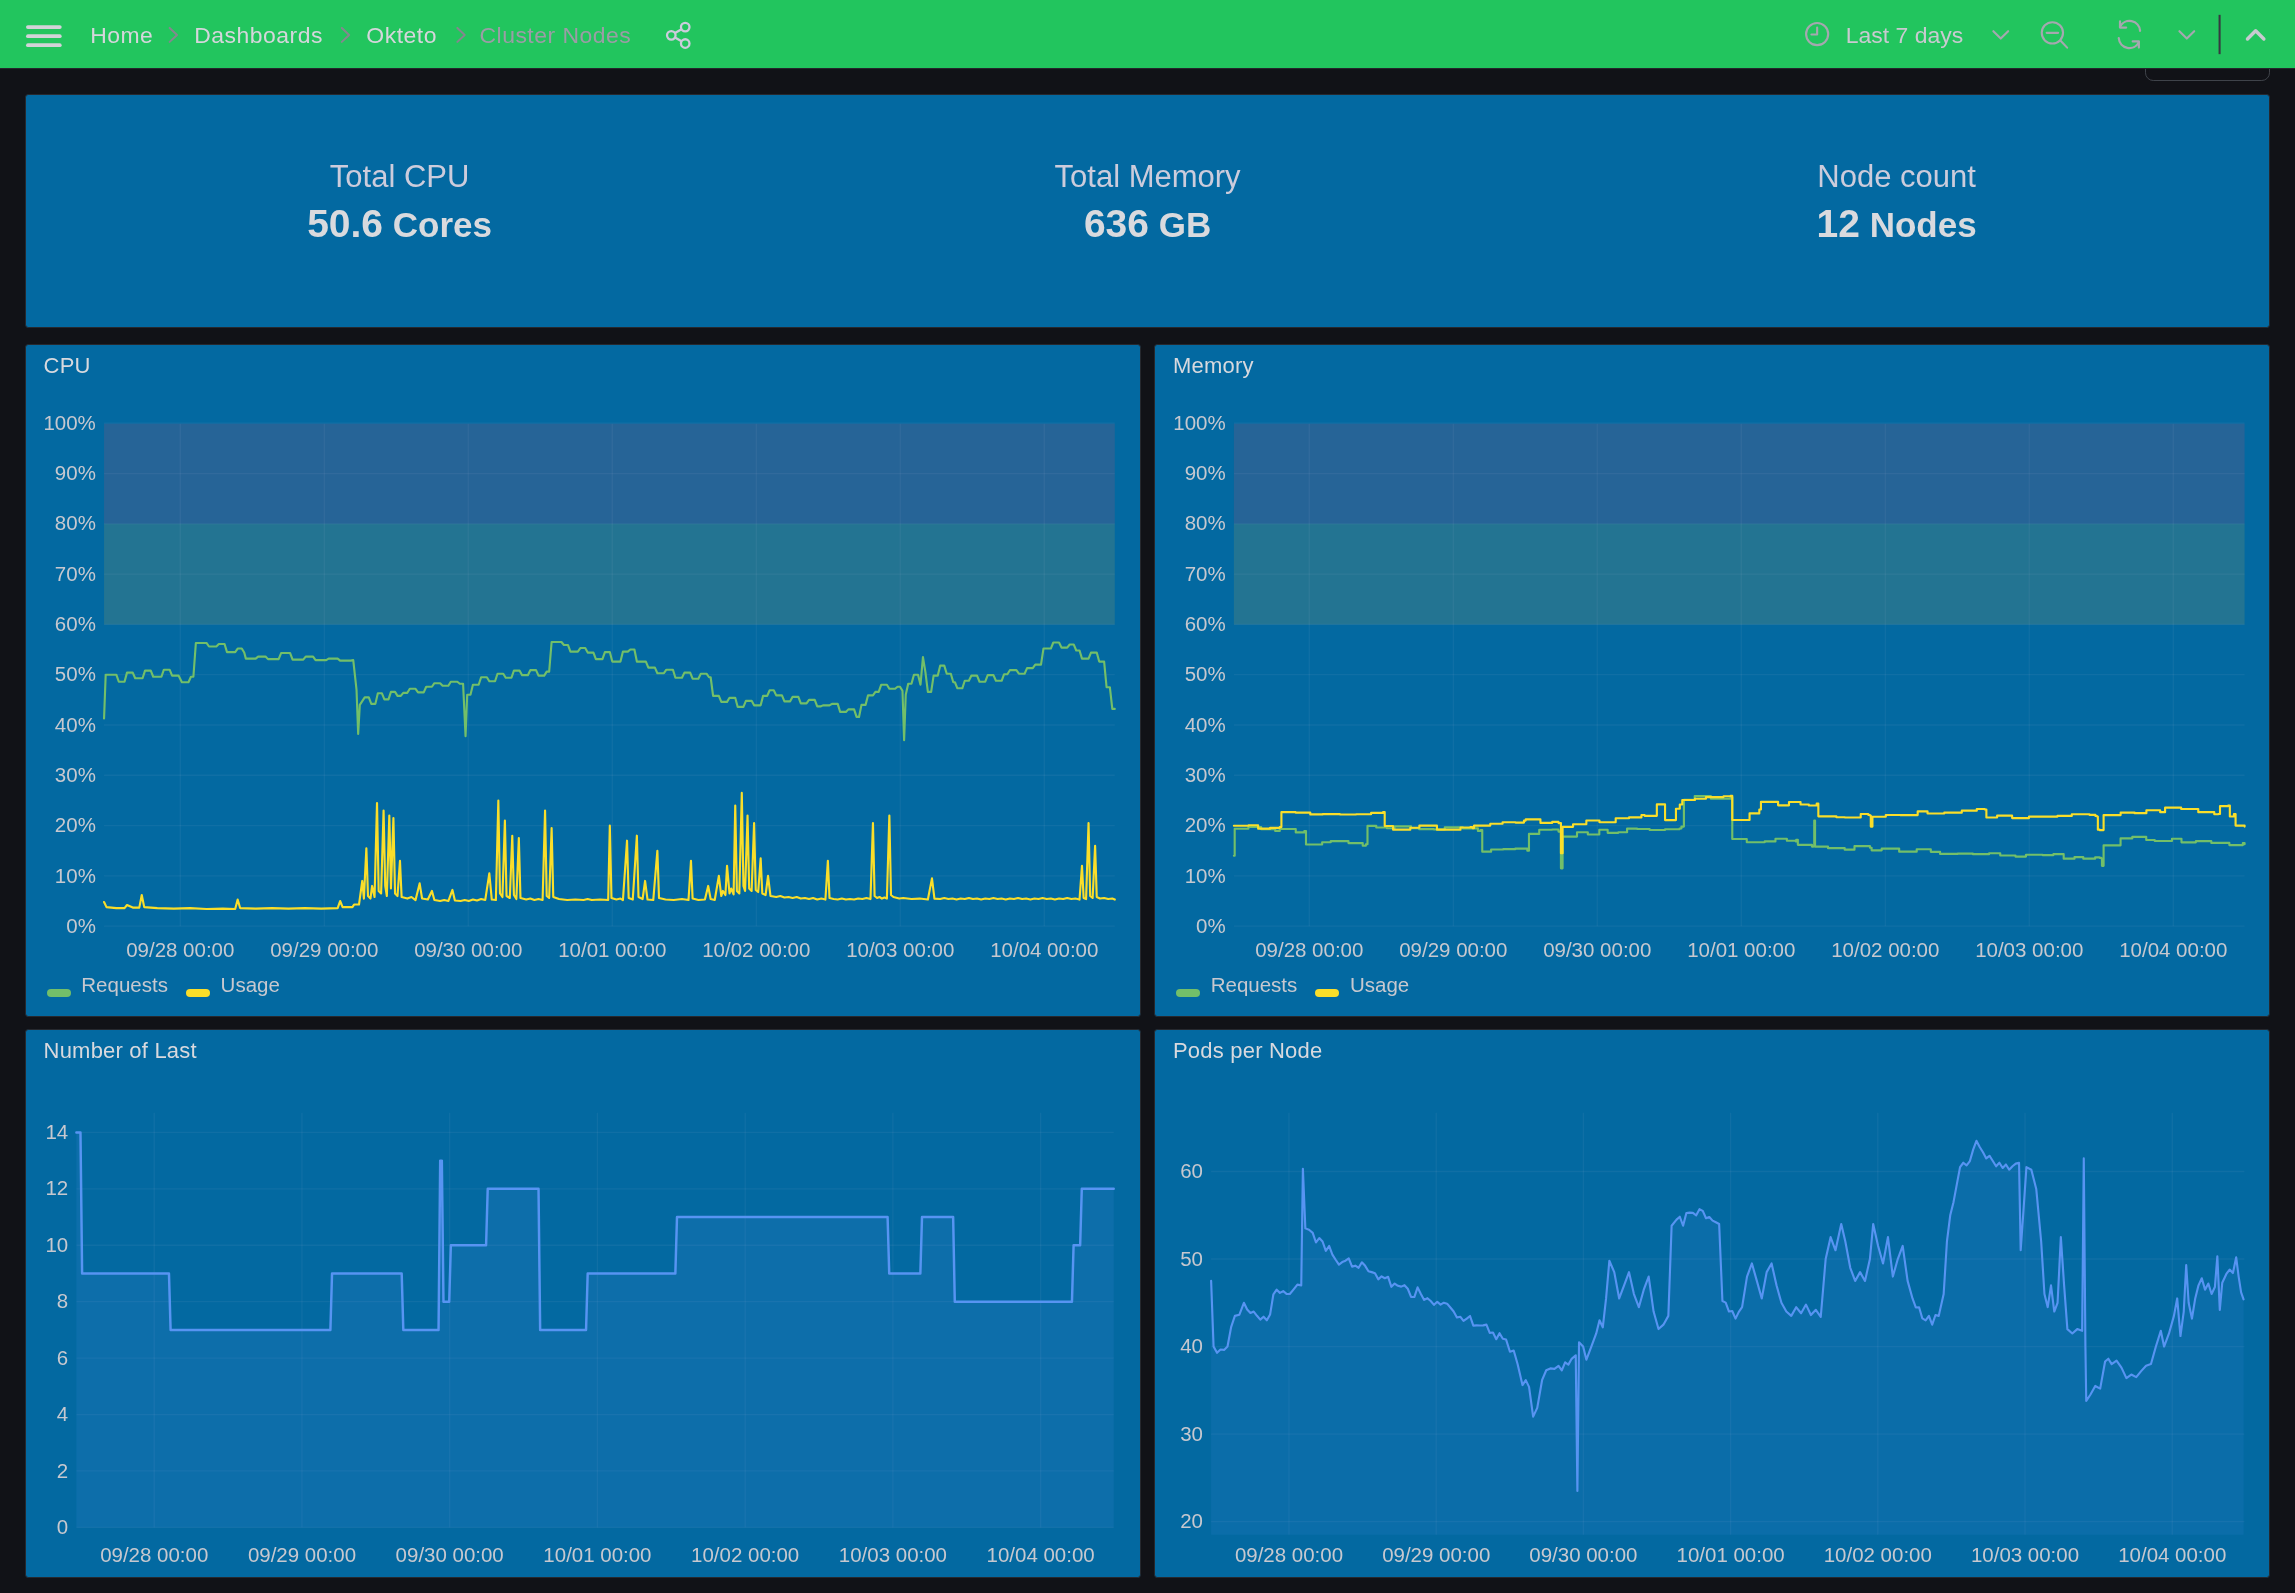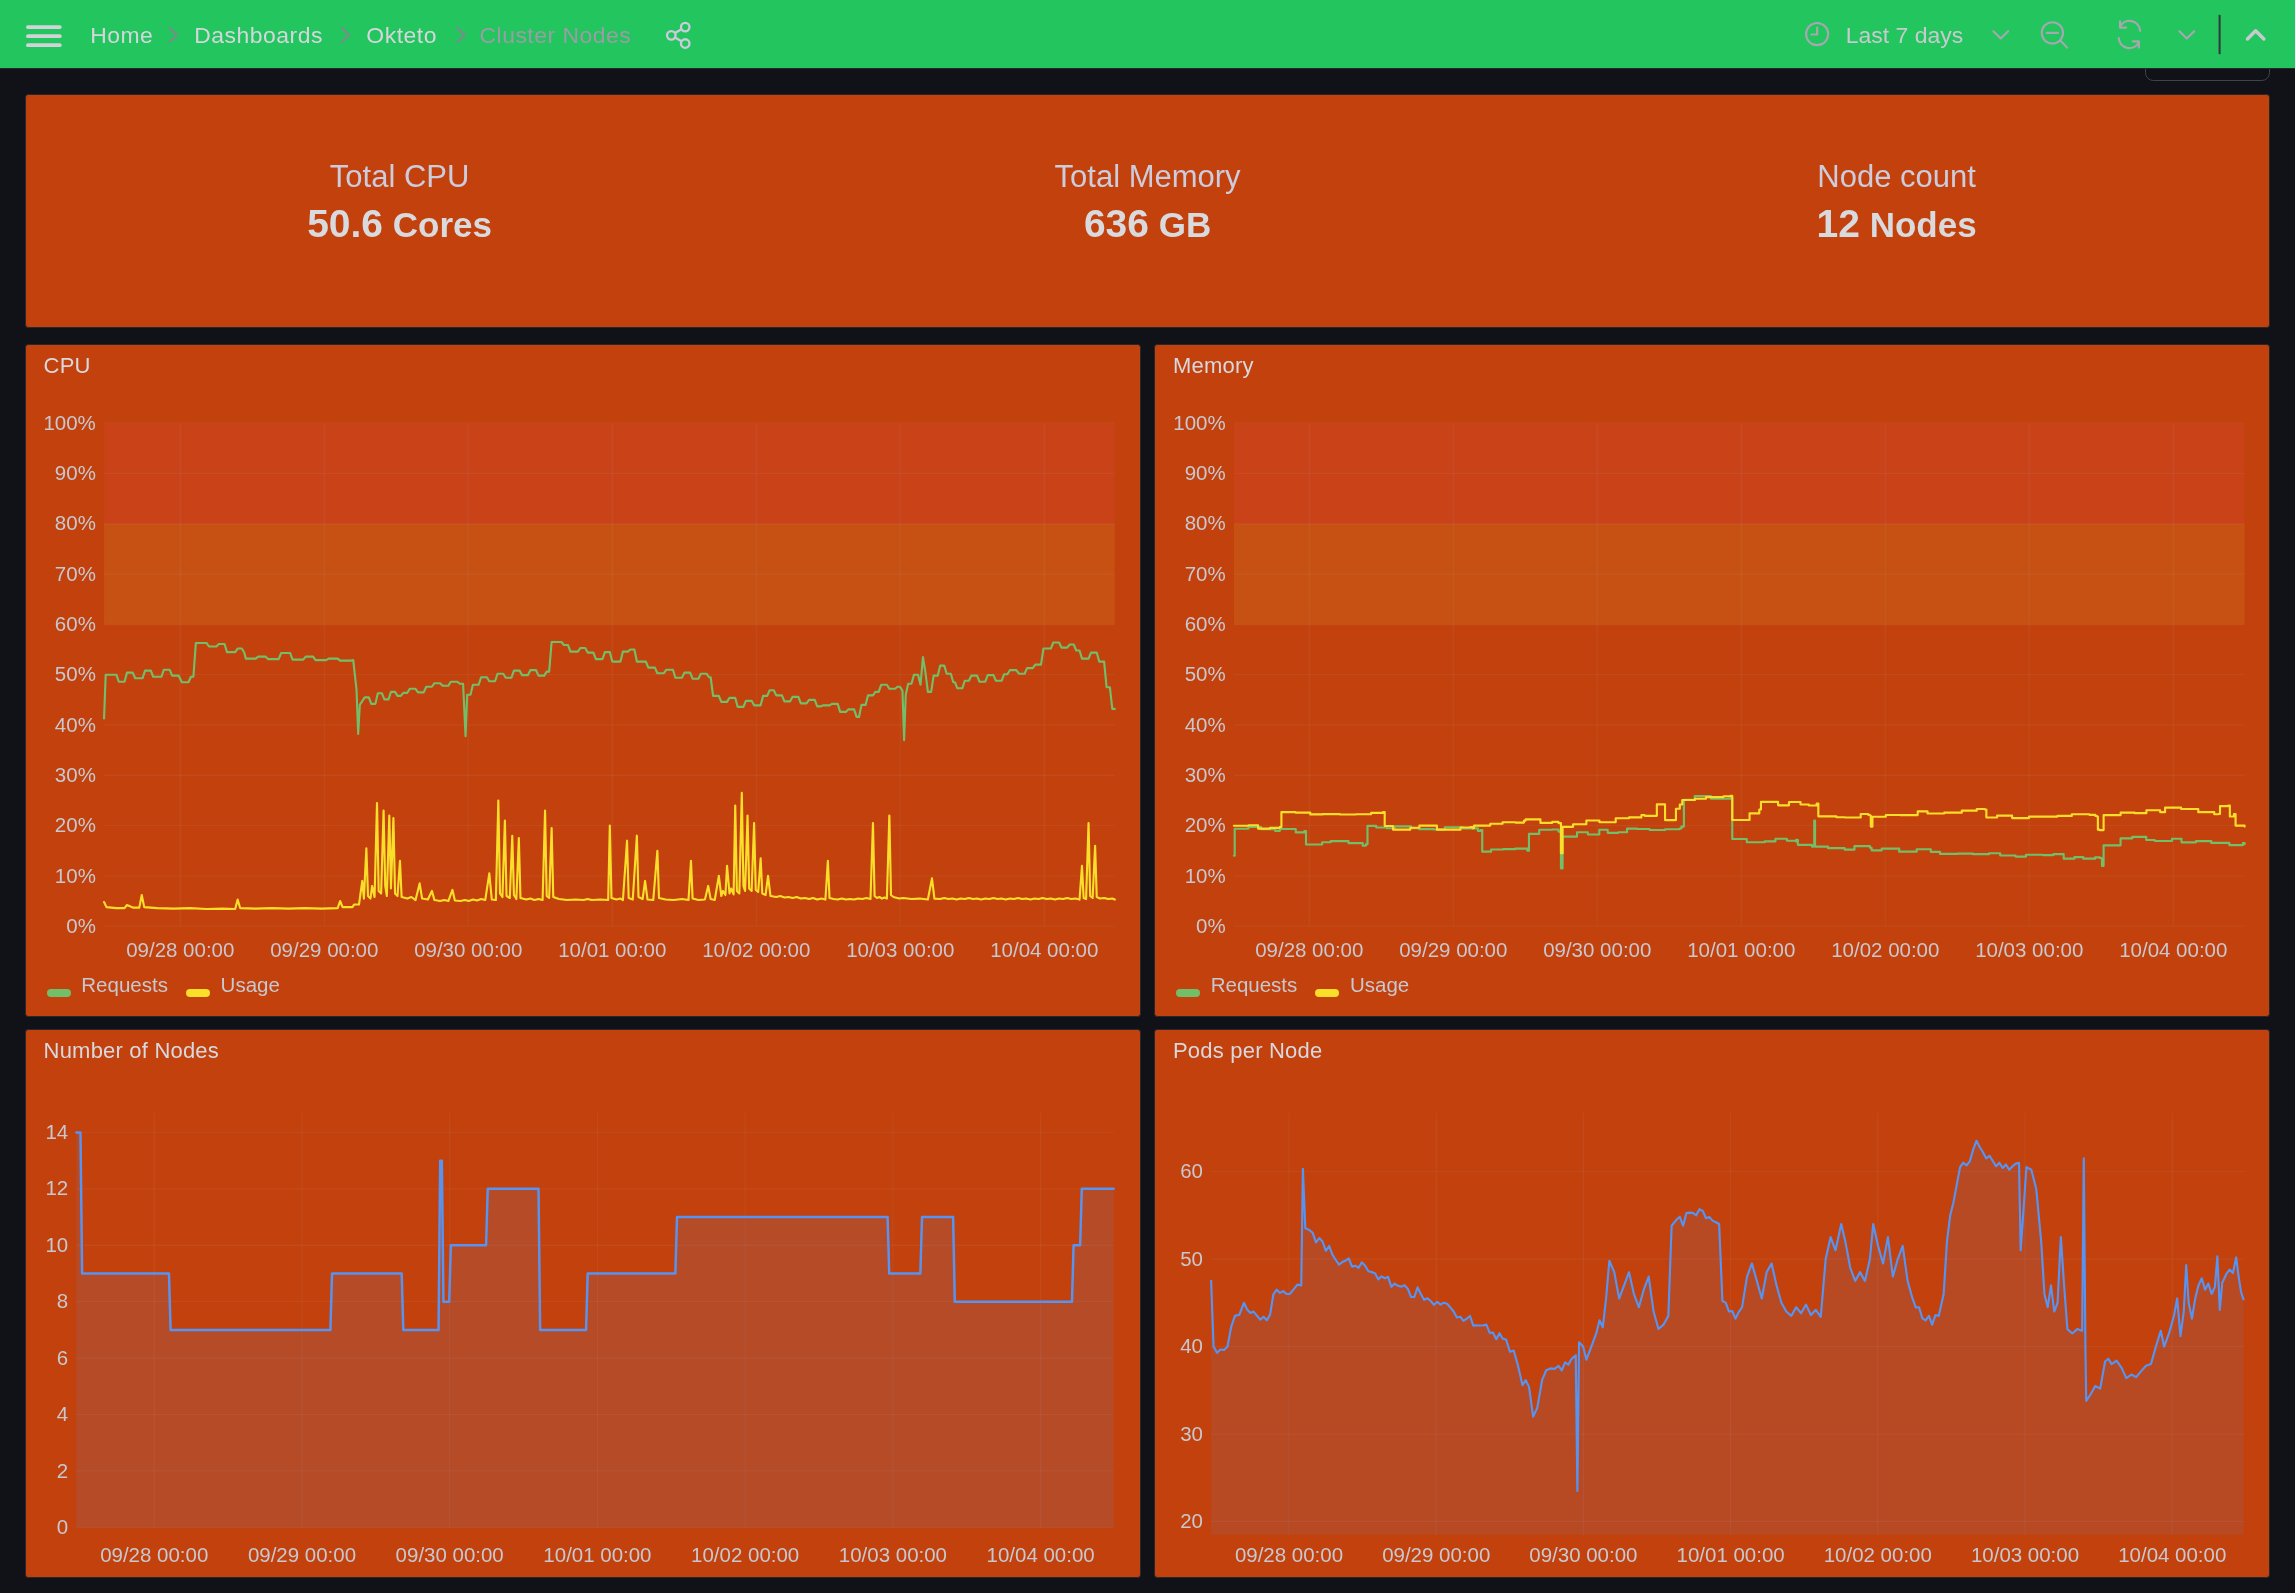--- a/index.html
+++ b/index.html
@@ -1,15 +1,15 @@
 <!DOCTYPE html>
 <html style="font-size:13px"><head><meta charset="utf-8"><style>
 *{margin:0;padding:0;box-sizing:border-box}
 html,body{width:2295px;height:1594px;overflow:hidden;background:#111217;font-family:"Liberation Sans",sans-serif}
-.panel{position:absolute;background:#c2410c;border:1.6px solid #26282e;border-radius:3.3px}
+.panel{position:absolute;background:#0369a1;border:1.6px solid #26282e;border-radius:3.3px}
 .ptitle{position:absolute;left:18px;top:8.2px;font-size:22px;font-weight:400;color:#d8d9de;letter-spacing:0.2px}
 .legend{position:absolute;display:flex;align-items:flex-end}
 .pill{display:inline-block;width:24px;height:8.2px;border-radius:4.1px}
 .ltext{font-size:20.5px;color:#c7c8cf;margin-left:10.7px}
 .stat{position:absolute;top:0;height:100%;display:flex;flex-direction:column;align-items:center}
 .slabel{font-size:31px;color:#ccccdc;margin-top:64px}
 .svalrow{display:flex;align-items:baseline;margin-top:6.6px}
 .sval{font-size:39px;font-weight:700;color:#d9dade}
 .sunit{font-size:35px;font-weight:700;color:#d9dade;margin-left:9.8px}
 .hdr{position:absolute;left:0;top:0;width:2295px;height:69px;background:#22c55e;border-bottom:1.6px solid #24262c;z-index:5}
@@ -177,21 +177,21 @@
       <text x="1242.0" y="738" text-anchor="middle" dominant-baseline="central" font-size="25" fill="#c7c8cf">10/04 00:00</text>
     </svg>
 <div class="legend" style="left:21px;top:628px">
 <span class="pill" style="background:#73bf69"></span>
       <span class="ltext">Requests</span>
 <span class="pill" style="background:#fade2a;margin-left:18px"></span>
       <span class="ltext">Usage</span>
 </div>
   </div>
 <div class="panel" style="left:24.6px;top:1029px;width:1116px;height:549px">
-<div class="ptitle">Number of Nodes</div>
+<div class="ptitle">Number of Last</div>
 <svg width="1116" height="549" style="position:absolute;left:0;top:0" font-family="Liberation Sans, sans-serif" viewBox="0 0 1361 670">
       <line x1="61" y1="607.0" x2="1327" y2="607.0" stroke="rgba(204,204,220,0.07)" stroke-width="1.6"></line>
       <line x1="61" y1="538.1" x2="1327" y2="538.1" stroke="rgba(204,204,220,0.07)" stroke-width="1.6"></line>
       <line x1="61" y1="469.3" x2="1327" y2="469.3" stroke="rgba(204,204,220,0.07)" stroke-width="1.6"></line>
       <line x1="61" y1="400.4" x2="1327" y2="400.4" stroke="rgba(204,204,220,0.07)" stroke-width="1.6"></line>
       <line x1="61" y1="331.6" x2="1327" y2="331.6" stroke="rgba(204,204,220,0.07)" stroke-width="1.6"></line>
       <line x1="61" y1="262.7" x2="1327" y2="262.7" stroke="rgba(204,204,220,0.07)" stroke-width="1.6"></line>
       <line x1="61" y1="193.8" x2="1327" y2="193.8" stroke="rgba(204,204,220,0.07)" stroke-width="1.6"></line>
       <line x1="61" y1="125.0" x2="1327" y2="125.0" stroke="rgba(204,204,220,0.07)" stroke-width="1.6"></line>
       <line x1="156.0" y1="101" x2="156.0" y2="607" stroke="rgba(204,204,220,0.07)" stroke-width="1.6"></line>

